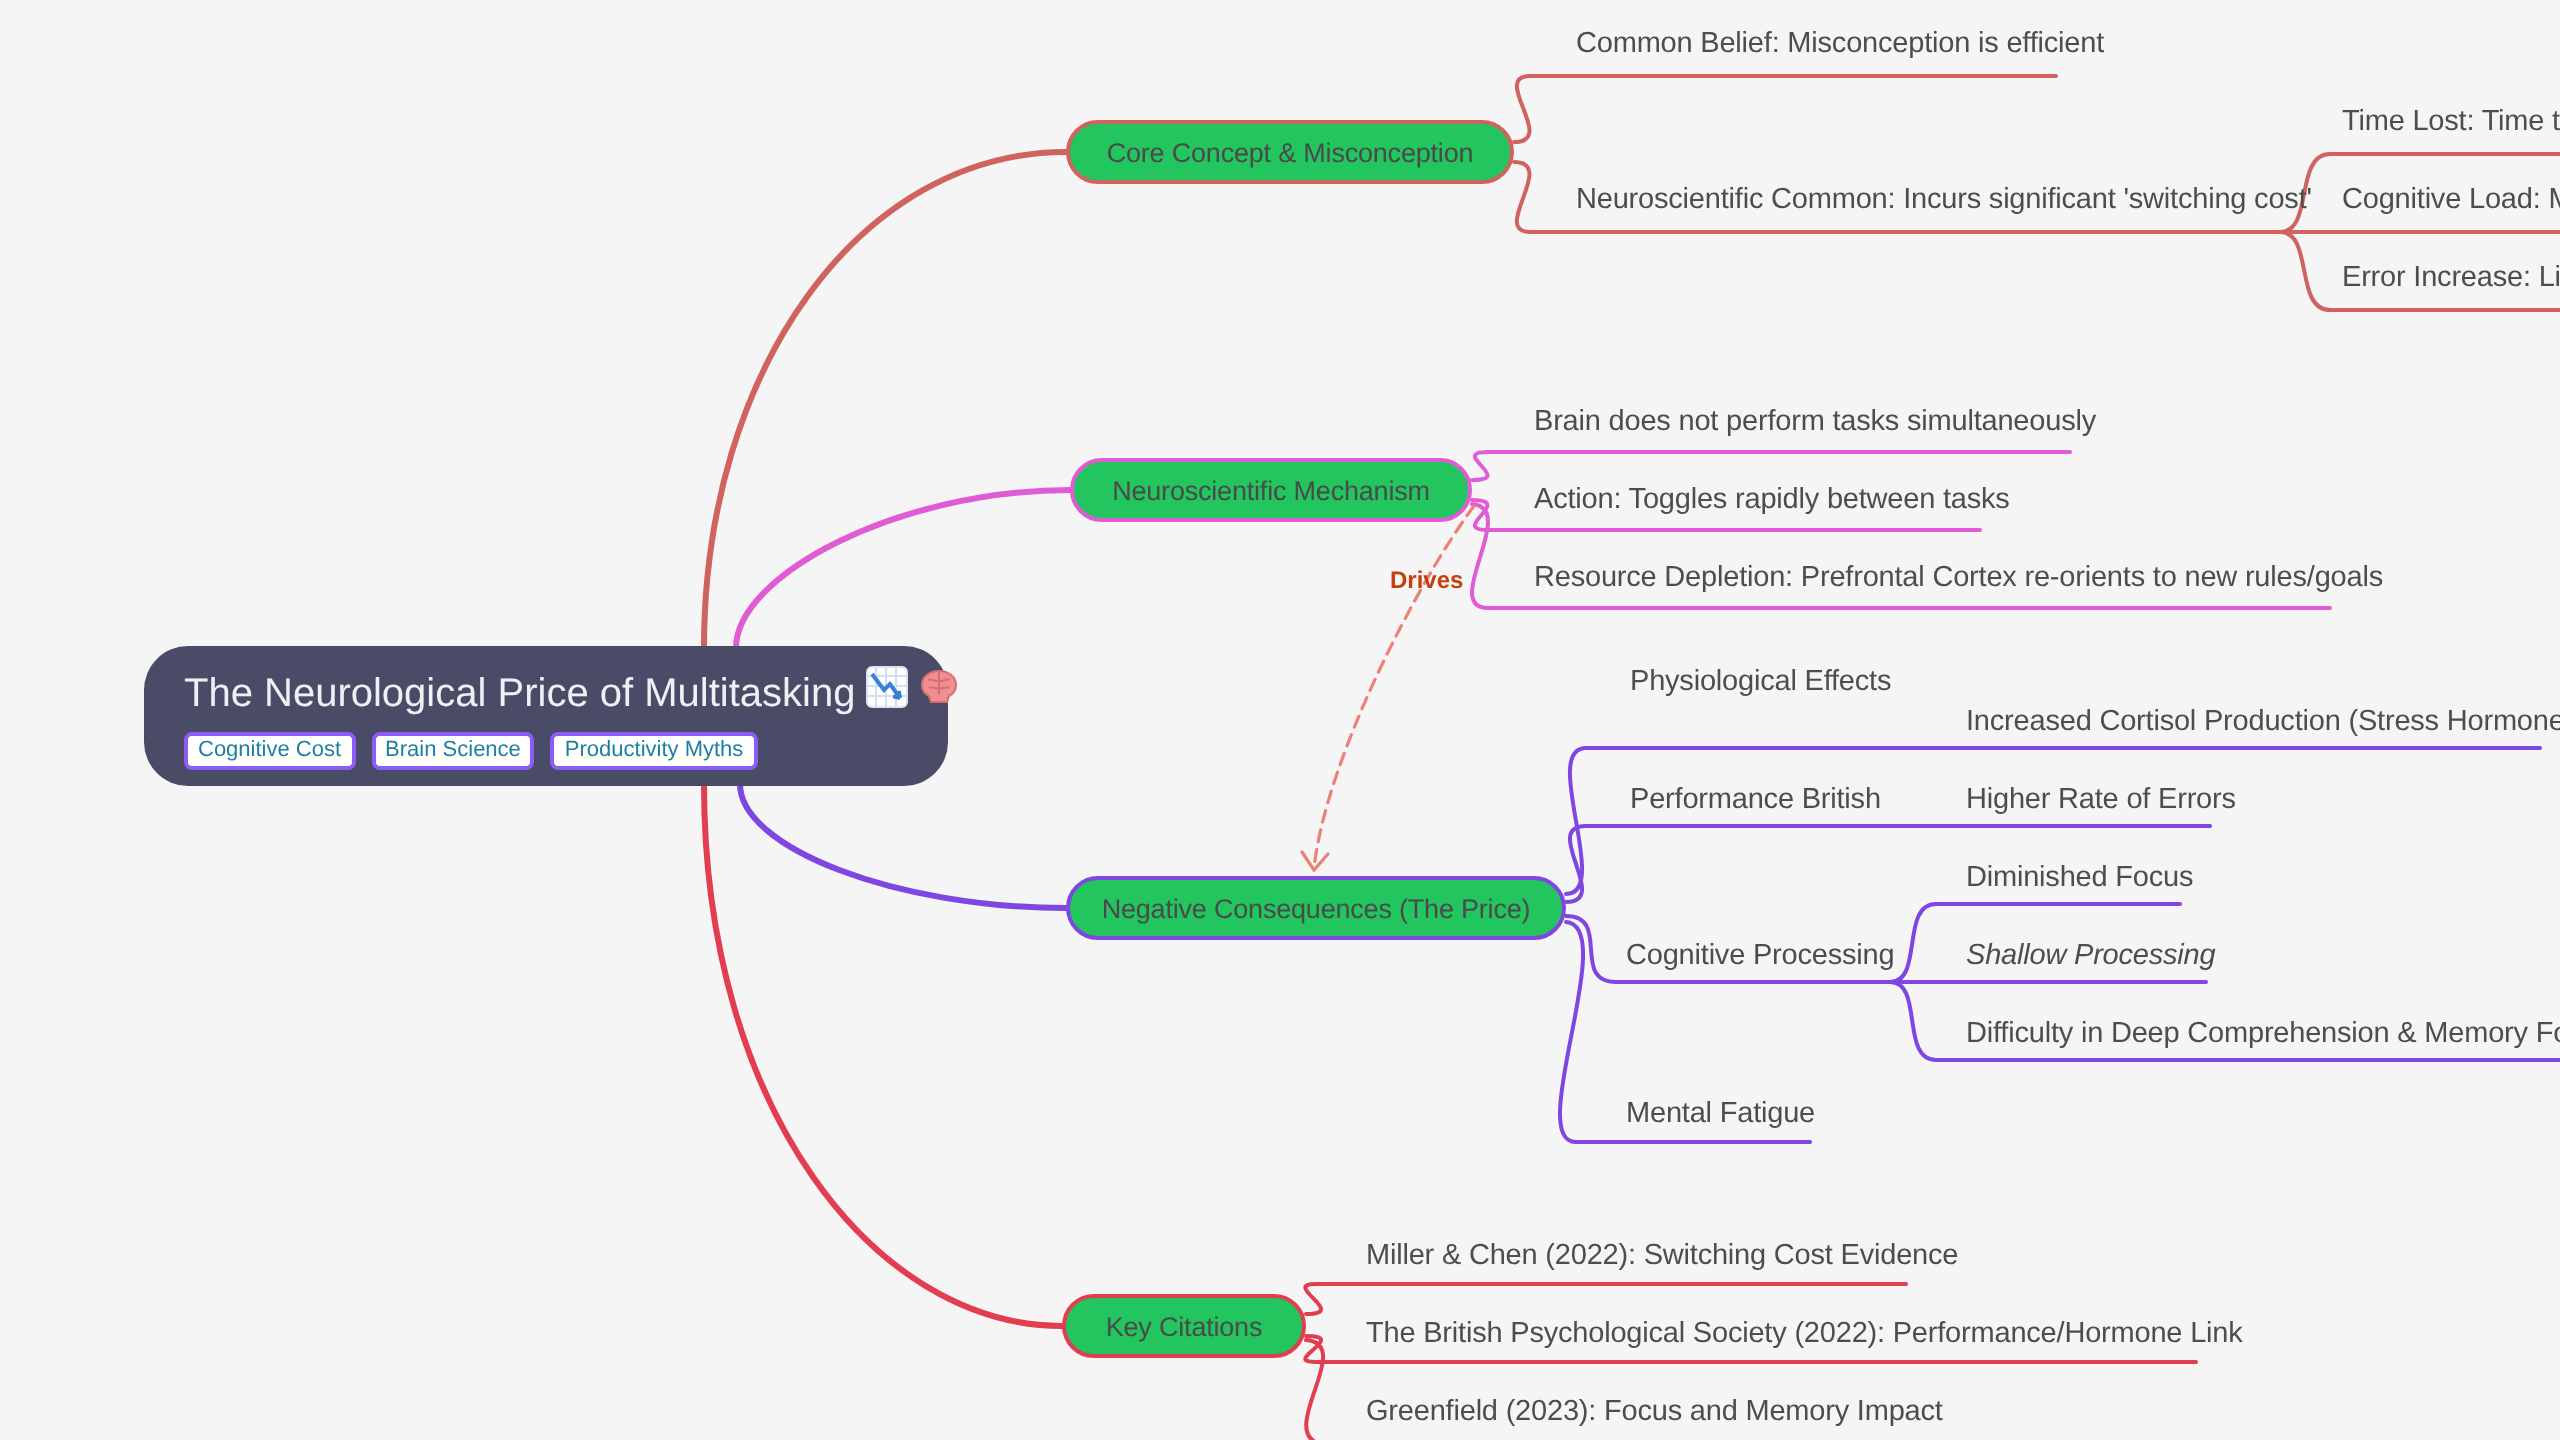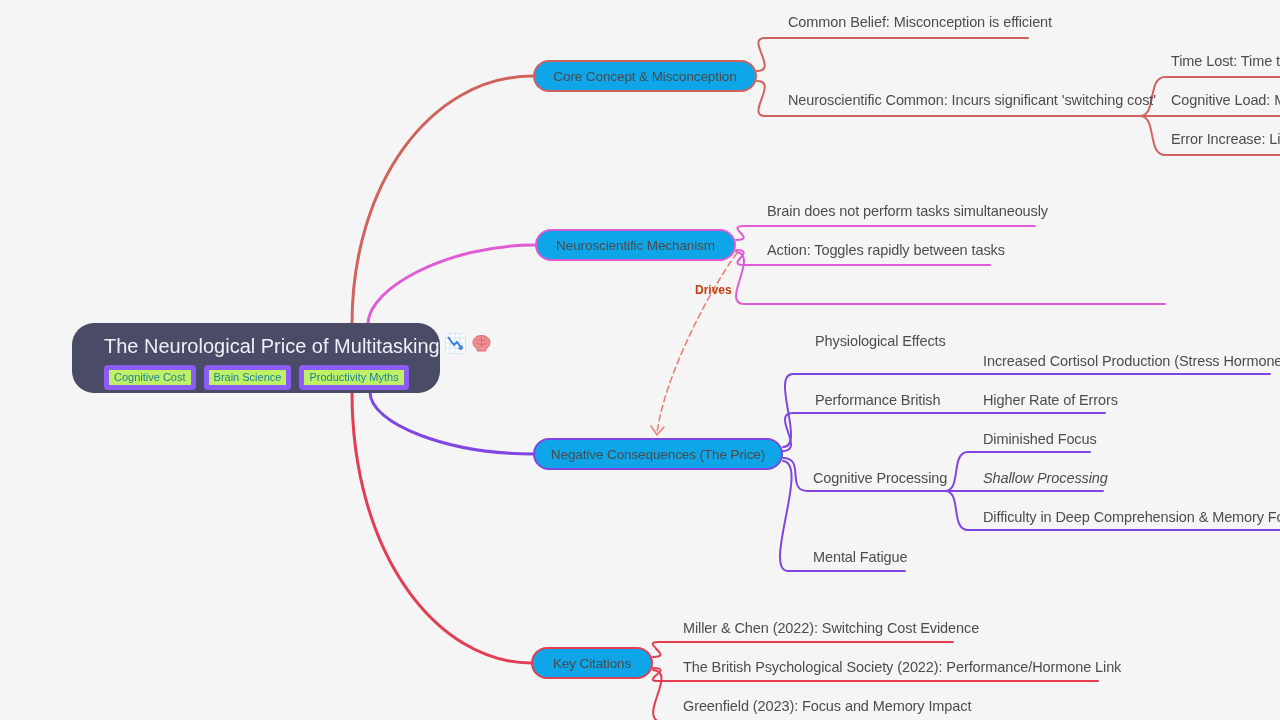--- a/index.html
+++ b/index.html
@@ -1,27 +1,27 @@
 <!DOCTYPE html>
 <html><head>
 <meta charset="utf-8">
 <style>
   html,body{margin:0;padding:0;}
   body{font-family:"Liberation Sans","DejaVu Sans",sans-serif;background:#f5f5f6;}
   .stage{position:relative;width:1280px;height:720px;overflow:hidden;background:#f5f5f6;}
   svg.links{position:absolute;left:0;top:0;z-index:1;}
   .leaf{position:absolute;z-index:2;font-size:14.5px;line-height:19px;color:#4d4d4d;white-space:nowrap;letter-spacing:-0.1px;}
-  .branch-node{position:absolute;z-index:3;background:#0ea5e9;border-radius:16px;border:2px solid;
+  .branch-node{position:absolute;z-index:3;background:#22c55e;border-radius:16px;border:2px solid;
     font-size:13.5px;color:#4a4a4a;display:flex;align-items:center;justify-content:center;
     white-space:nowrap;box-sizing:border-box;letter-spacing:-0.1px;}
-  .root-node{position:absolute;left:72px;top:323px;width:368px;height:70px;z-index:3;
-    background:#4a4b67;border-radius:22px;box-sizing:border-box;padding:10px 20px 8px 32px;}
+  .root-node{position:absolute;left:72px;top:323px;width:402px;height:70px;z-index:3;
+    background:#4a4b67;border-radius:22px;box-sizing:border-box;padding:10px 20px 8px 20px;}
   .root-title{color:#eef0f5;font-size:20px;line-height:24px;white-space:nowrap;display:flex;align-items:center;gap:5px;}
   .root-tags{margin-top:6px;display:flex;gap:8px;}
-  .tag{background:#bef264;color:#1d7f9e;border:5px solid #8b5cf6;border-radius:4px;
+  .tag{background:#ffffff;color:#1d7f9e;border:2px solid #8b5cf6;border-radius:4px;
     font-size:11px;line-height:13px;padding:1px 5px;white-space:nowrap;}
   .edge-label{position:absolute;left:695px;top:283px;z-index:2;font-size:12px;font-weight:bold;color:#c2410c;}
   .ticon{display:inline-block;vertical-align:middle;}
 </style>
 </head>
 <body>
 
 <div class="stage">
 
   <svg class="links" width="1280" height="720">
@@ -126,20 +126,21 @@
   </div>
 
   <div class="leaf" style="left:788px;top:13px;">Common Belief: Misconception is efficient</div>
   <div class="leaf" style="left:788px;top:91px;">Neuroscientific Common: Incurs significant 'switching cost'</div>
   <div class="leaf" style="left:1171px;top:52px;">Time Lost: Time tak</div>
   <div class="leaf" style="left:1171px;top:91px;">Cognitive Load: Men</div>
   <div class="leaf" style="left:1171px;top:130px;">Error Increase: Like</div>
 
   <div class="leaf" style="left:767px;top:202px;">Brain does not perform tasks simultaneously</div>
   <div class="leaf" style="left:767px;top:241px;">Action: Toggles rapidly between tasks</div>
+  <div class="leaf" style="left:767px;top:280px;">Resource Depletion: Prefrontal Cortex re-orients to new rules/goals</div>
 
   <div class="leaf" style="left:815px;top:332px;">Physiological Effects</div>
   <div class="leaf" style="left:983px;top:352px;">Increased Cortisol Production (Stress Hormone)</div>
   <div class="leaf" style="left:815px;top:391px;">Performance British</div>
   <div class="leaf" style="left:983px;top:391px;">Higher Rate of Errors</div>
   <div class="leaf" style="left:813px;top:469px;">Cognitive Processing</div>
   <div class="leaf" style="left:983px;top:430px;">Diminished Focus</div>
   <div class="leaf" style="left:983px;top:469px;font-style:italic;">Shallow Processing</div>
   <div class="leaf" style="left:983px;top:508px;">Difficulty in Deep Comprehension &amp; Memory Form</div>
   <div class="leaf" style="left:813px;top:548px;">Mental Fatigue</div>

